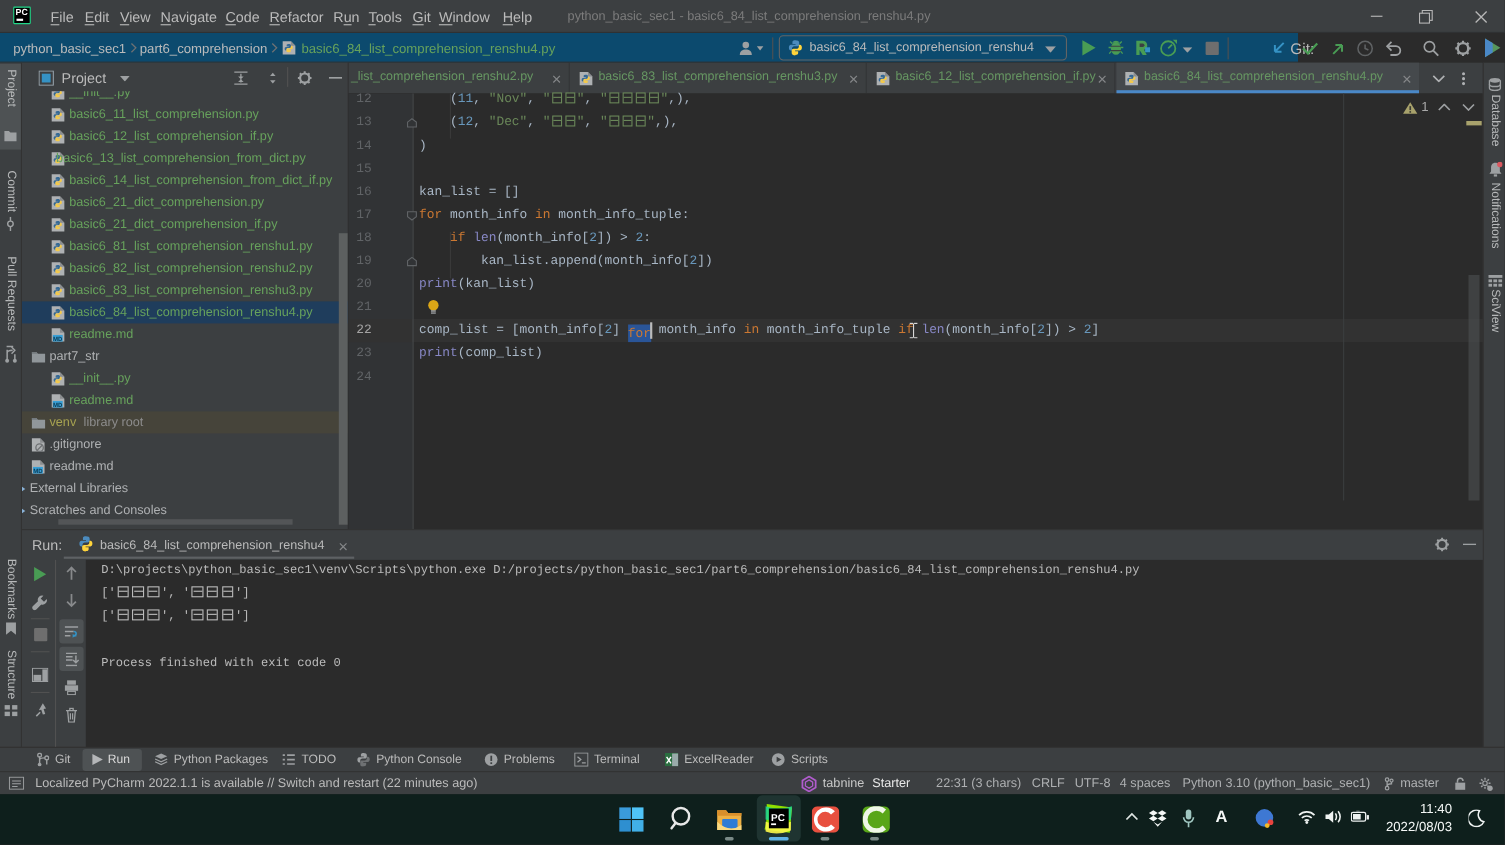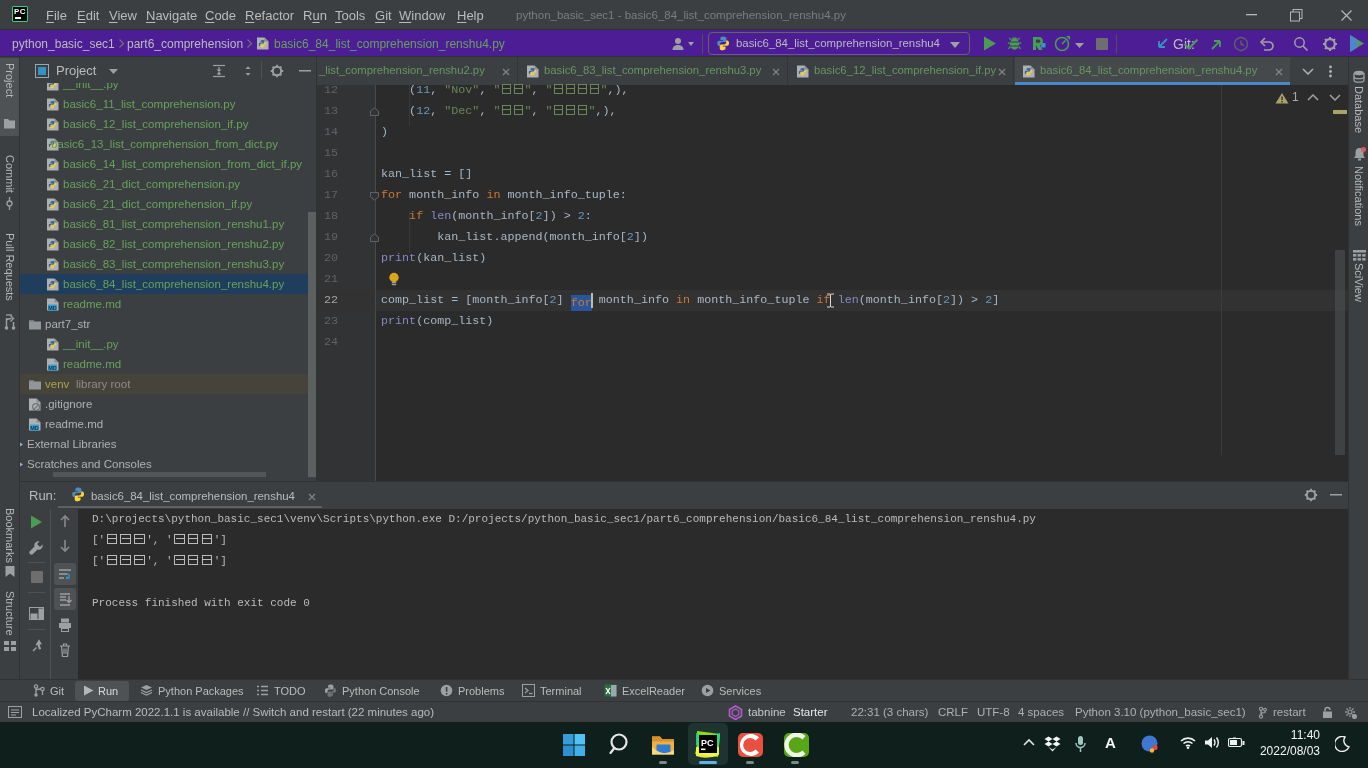--- a/index.html
+++ b/index.html
@@ -72,21 +72,21 @@
         <rect width="11" height="1.3" fill="#b6b6b6"></rect>
       </svg>
 <svg class="ico" style="left:1290px;top:9px" width="13" height="13">
         <rect x="3" y="0.5" width="9" height="9" fill="none" stroke="#b6b6b6"></rect>
         <rect x="0.5" y="3" width="9" height="9" fill="#3c3f41" stroke="#b6b6b6"></rect>
       </svg>
 <svg class="ico" style="left:1340px;top:9px" width="13" height="13">
         <path d="M1.5 1.5 L11.5 11.5 M11.5 1.5 L1.5 11.5" stroke="#b6b6b6" stroke-width="1.2"></path>
       </svg>
 </div>
-<div class="abs" style="left:0;top:30px;width:1368px;height:27px;background:#4c1d95;border-bottom:1px solid #2f3133">
+<div class="abs" style="left:0;top:30px;width:1180px;height:27px;background:#0c4a6e;border-bottom:1px solid #2f3133">
 <span class="crumb" style="left:12px">python_basic_sec1</span>
 <svg class="ico" style="left:118px;top:8px" width="7" height="11">
         <path d="M1.5 1.5 L5.5 5.5 L1.5 9.5" stroke="#6e7173" fill="none" stroke-width="1.2"></path>
       </svg>
 <span class="crumb" style="left:127px">part6_comprehension</span>
 <svg class="ico" style="left:246px;top:8px" width="7" height="11">
         <path d="M1.5 1.5 L5.5 5.5 L1.5 9.5" stroke="#6e7173" fill="none" stroke-width="1.2"></path>
       </svg>
 <svg class="ico" style="left:256px;top:6px" width="14" height="15">
         <use href="#pyfile"></use>
@@ -607,21 +607,21 @@
 <svg class="ico" style="left:604px;top:4px" width="13" height="13">
         <rect x="0.5" y="0.5" width="12" height="12" fill="#2a6e40"></rect>
         <rect x="7" y="1" width="5.5" height="11.5" fill="#9aa"></rect>
         <path d="M2 4 L6 10 M6 4 L2 10" stroke="#fff" stroke-width="1.3"></path>
       </svg>
 <span class="twitem" style="left:622px">ExcelReader</span>
 <svg class="ico" style="left:701px;top:4px" width="13" height="13">
         <circle cx="6.5" cy="6.5" r="5.8" fill="#9da0a2"></circle>
         <path d="M5 4 L9.5 6.5 L5 9z" fill="#3c3f41"></path>
       </svg>
-<span class="twitem" style="left:719px">Services</span>
+<span class="twitem" style="left:719px">Scripts</span>
 </div>
 <div class="abs" style="left:0;top:701px;width:1368px;height:21px;background:#3c3f41;border-top:1px solid #323232">
 <svg class="ico" style="left:8px;top:4px" width="14" height="12">
         <rect x="0.5" y="0.5" width="13" height="11" fill="none" stroke="#9da0a2"></rect>
         <path d="M3 4 H11 M3 6.5 H11 M3 9 H8" stroke="#9da0a2" stroke-width="1"></path>
       </svg>
 <span class="stitem" style="left:32px;top:4px;color:#bbbbbb">Localized PyCharm 2022.1.1 is available // Switch and restart (22 minutes ago)</span>
 <svg class="ico" style="left:728px;top:3px" width="15" height="15">
         <path d="M7.5 1 L13.5 4.5 V11 L7.5 14.5 L1.5 11 V4.5z" fill="none" stroke="#b05ccd" stroke-width="1.6"></path>
         <path d="M7.5 4 L10.8 6 V9.5 L7.5 11.5 L4.2 9.5 V6z" fill="none" stroke="#b05ccd" stroke-width="1.2"></path>
@@ -632,21 +632,21 @@
 <span class="stitem" style="left:938px;top:4px">CRLF</span>
 <span class="stitem" style="left:977px;top:4px">UTF-8</span>
 <span class="stitem" style="left:1018px;top:4px">4 spaces</span>
 <span class="stitem" style="left:1075px;top:4px">Python 3.10 (python_basic_sec1)</span>
 <svg class="ico" style="left:1257px;top:4px" width="12" height="13">
         <path d="M4 4 V9 M4 9 c0-2 1.5-2.5 4-2.5 V5" stroke="#9da0a2" stroke-width="1.2" fill="none"></path>
         <circle cx="4" cy="2.8" r="1.6" fill="none" stroke="#9da0a2" stroke-width="1.1"></circle>
         <circle cx="8" cy="3.6" r="1.4" fill="none" stroke="#9da0a2" stroke-width="1.1"></circle>
         <circle cx="4" cy="10.5" r="1.6" fill="none" stroke="#9da0a2" stroke-width="1.1"></circle>
       </svg>
-<span class="stitem" style="left:1273px;top:4px">restart</span>
+<span class="stitem" style="left:1273px;top:4px">master</span>
 <svg class="ico" style="left:1321px;top:4px" width="13" height="13">
         <rect x="2" y="5.5" width="9" height="6.5" fill="#9da0a2"></rect>
         <path d="M4 5.5 V4 a2.5 2.5 0 0 1 5 0" stroke="#9da0a2" stroke-width="1.4" fill="none"></path>
       </svg>
 <svg class="ico" style="left:1344px;top:4px" width="14" height="14">
         <circle cx="6" cy="6" r="2" fill="none" stroke="#9da0a2" stroke-width="1.1"></circle>
         <g stroke="#9da0a2" stroke-width="1.3">
           <path d="M6 1 V2.8 M6 9.2 V11 M1 6 H2.8 M9.2 6 H11 M2.5 2.5 L3.8 3.8 M8.2 8.2 L9.5 9.5 M9.5 2.5 L8.2 3.8 M3.8 8.2 L2.5 9.5"></path>
         </g>
         <circle cx="10.5" cy="10.5" r="2.5" fill="#9da0a2"></circle>

